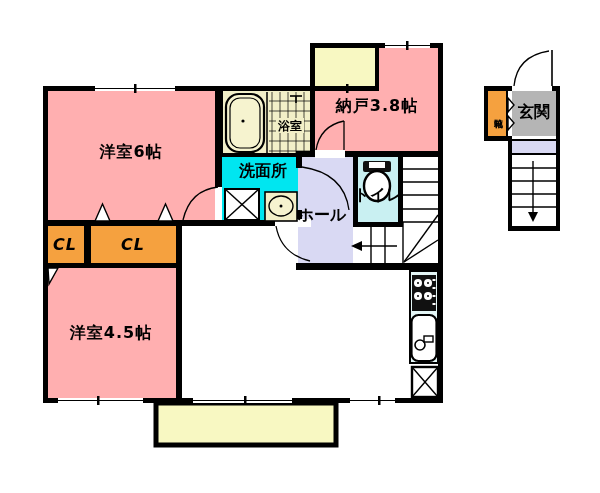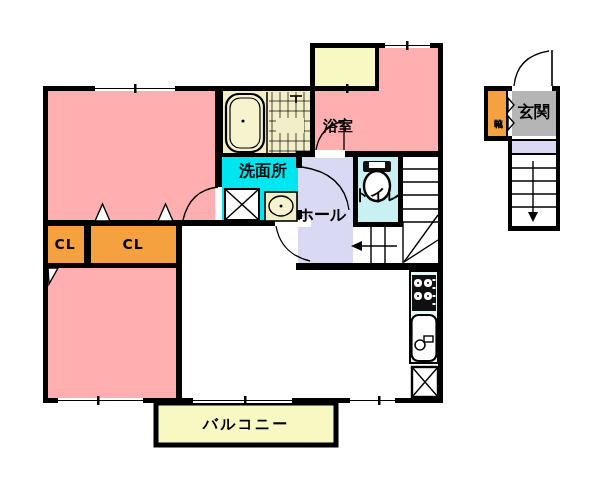--- a/index.html
+++ b/index.html
@@ -4,21 +4,21 @@
 <style>
   html,body{margin:0;padding:0;background:#fff;}
   .plan{position:relative;width:600px;height:493px;background:#fff;overflow:hidden;
         font-family:"DejaVu Sans","Liberation Sans",sans-serif;}
   .plan svg{position:absolute;left:0;top:0;}
   .lbl{position:absolute;color:#000;font-weight:bold;white-space:nowrap;
        transform:translate(-50%,-50%);letter-spacing:1px;}
   .lbl-room{font-size:16px;}
   .lbl-mid{font-size:12px;letter-spacing:0;}
   .lbl-sm{font-size:16px;letter-spacing:0;}
-  .lbl-cl{font-size:14px;letter-spacing:1px;}
+  .lbl-cl{font-size:16px;letter-spacing:1px;font-style:italic;}
   .lbl-vert{writing-mode:vertical-rl;font-size:9px;letter-spacing:0;}
 </style>
 </head>
 <body>
 
 <div class="plan">
 <svg width="600" height="493" viewBox="0 0 600 493">
 
   <rect x="47" y="90" width="168" height="132" fill="#FFAFB0"></rect>
   <rect x="313" y="47" width="127" height="105" fill="#FFAFB0"></rect>
@@ -202,22 +202,24 @@
     <circle cx="420" cy="345" r="5" fill="none" stroke="#000" stroke-width="1.6"></circle>
     <rect x="424" y="336" width="9" height="6" fill="none" stroke="#000" stroke-width="1.4"></rect>
   </g>
   <g>
     <rect x="412" y="367" width="26" height="30" fill="#fff" stroke="#000" stroke-width="2.4"></rect>
     <line x1="412" y1="367" x2="438" y2="397" stroke="#000" stroke-width="1.4"></line>
     <line x1="438" y1="367" x2="412" y2="397" stroke="#000" stroke-width="1.4"></line>
   </g>
 </svg>
 
+<div class="lbl lbl-room" style="left:131px;top:152px;">洋室6帖</div>
+<div class="lbl lbl-room" style="left:377px;top:106px;">納戸3.8帖</div>
+<div class="lbl lbl-room" style="left:111px;top:333px;">洋室4.5帖</div>
 <div class="lbl lbl-cl" style="left:65px;top:244px;">CL</div>
 <div class="lbl lbl-cl" style="left:133px;top:244px;">CL</div>
 <div class="lbl lbl-sm" style="left:263px;top:171px;">洗面所</div>
-<div class="lbl lbl-sm" style="left:290px;top:126px;font-size:15px;margin-left:48px;">浴室</div>
+<div class="lbl lbl-sm" style="left:290px;top:126px;font-size:12px;">浴室</div>
 <div class="lbl lbl-sm" style="left:378px;top:195px;">トイレ</div>
 <div class="lbl lbl-sm" style="left:322px;top:215px;font-family:Liberation Serif, serif;">ホール</div>
-<div class="lbl lbl-mid" style="left:246px;top:424px;font-size:15px;letter-spacing:2px;">バルコニー</div>
 <div class="lbl lbl-sm" style="left:534px;top:112px;">玄関</div>
 <div class="lbl lbl-vert" style="left:498px;top:112px;">靴箱</div>
 </div>
 
 </body></html>

